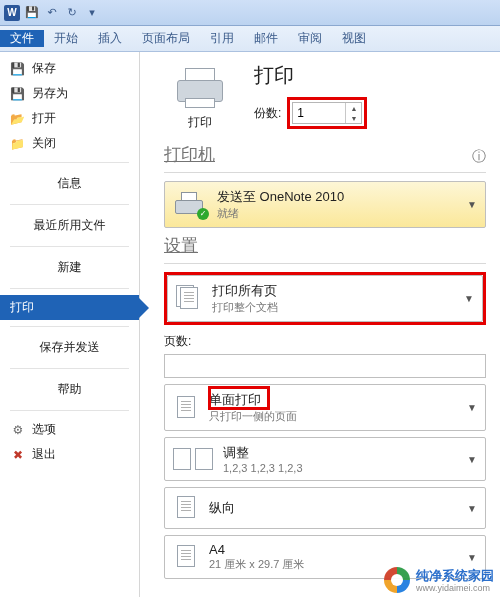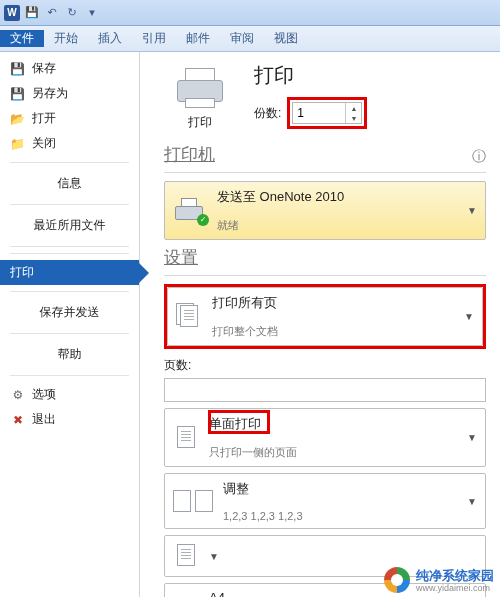--- a/index.html
+++ b/index.html
@@ -44,21 +44,21 @@
   .redbox-copies{border:3px solid #e30000;padding:2px;}
 
   .section-title{font-size:17px;color:#737373;margin:4px 0 6px;font-weight:normal;text-decoration:underline;}
   .hr{height:1px;background:#d9d9d9;margin-bottom:8px;}
   .info-icon-wrap{float:right;color:#7a7a7a;font-size:14px;margin-top:-24px;}
 
   .combo { border:1px solid #bfbfbf; background:linear-gradient(#fdf6d6,#fbe89a); display:flex;align-items:center;gap:10px;padding:6px 8px;position:relative;border-radius:2px;margin-bottom:6px;}
   .combo.plain{background:#fff;}
   .combo .texts{flex:1;}
   .combo .t1{color:#222;font-size:13px;}
-  .combo .t2{color:#777;font-size:11px;margin-top:12px;}
+  .combo .t2{color:#777;font-size:11px;margin-top:0;}
   .combo .dd{color:#555;font-size:10px;cursor:pointer;}
   .printer-ic{width:34px;height:26px;position:relative;}
   .printer-ic .b{position:absolute;left:2px;top:8px;width:28px;height:14px;background:#cfd6dd;border:1px solid #8a939c;border-radius:2px;}
   .printer-ic .p{position:absolute;left:8px;top:0;width:16px;height:10px;background:#fff;border:1px solid #8a939c;}
   .printer-ic .ok{position:absolute;right:-2px;bottom:-2px;width:12px;height:12px;border-radius:50%;background:#2ea82e;color:#fff;font-size:8px;display:flex;align-items:center;justify-content:center;}
   .link {text-align:right;color:#1f63b6;text-decoration:underline;font-size:12px;margin-bottom:10px;cursor:pointer;}
 
   .doc-ic{width:26px;height:28px;position:relative;}
   .doc-ic .pg{position:absolute;left:4px;top:2px;width:18px;height:22px;background:#fff;border:1px solid #9aa3ad;}
   .doc-ic .pg::before{content:"";position:absolute;left:3px;top:4px;width:10px;height:1px;background:#b0b0b0;box-shadow:0 3px 0 #b0b0b0,0 6px 0 #b0b0b0,0 9px 0 #b0b0b0;}
@@ -87,20 +87,21 @@
   <div class="qat-icon">💾</div>
   <div class="qat-icon">↶</div>
   <div class="qat-icon">↻</div>
   <div class="qat-icon">▾</div>
 </div>
 
 <div class="ribbon">
   <div class="tab file">文件</div>
   <div class="tab">开始</div>
   <div class="tab">插入</div>
+  <div class="tab">页面布局</div>
   <div class="tab">引用</div>
   <div class="tab">邮件</div>
   <div class="tab">审阅</div>
   <div class="tab">视图</div>
 </div>
 
 <div class="main">
 
   <div class="left">
     <div class="left-item">
@@ -117,20 +118,21 @@
       </div>
     <div class="left-item">
         <span class="ic ic-close">📁</span>
         <span>关闭</span>
       </div>
     <div class="sep"></div>
     <div class="left-heading">信息</div>
     <div class="sep"></div>
     <div class="left-heading">最近所用文件</div>
     <div class="sep"></div>
+    <div class="left-heading">新建</div>
     <div class="sep"></div>
     <div class="left-item active">
         <span>打印</span>
       </div>
     <div class="sep"></div>
     <div class="left-heading">保存并发送</div>
     <div class="sep"></div>
     <div class="left-heading">帮助</div>
     <div class="sep"></div>
     <div class="left-item">
@@ -233,20 +235,23 @@
         <div class="t1">调整</div>
         <div class="t2">1,2,3    1,2,3    1,2,3</div>
       </div>
       <div class="dd">▼</div>
     </div>
 
     <div class="combo plain">
       <div class="doc-ic">
           <div class="pg"></div>
         </div>
+      <div class="texts">
+        <div class="t1">纵向</div>
+      </div>
       <div class="dd">▼</div>
     </div>
 
     <div class="combo plain">
       <div class="doc-ic">
           <div class="pg"></div>
         </div>
       <div class="texts">
         <div class="t1">A4</div>
         <div class="t2">21 厘米 x 29.7 厘米</div>

